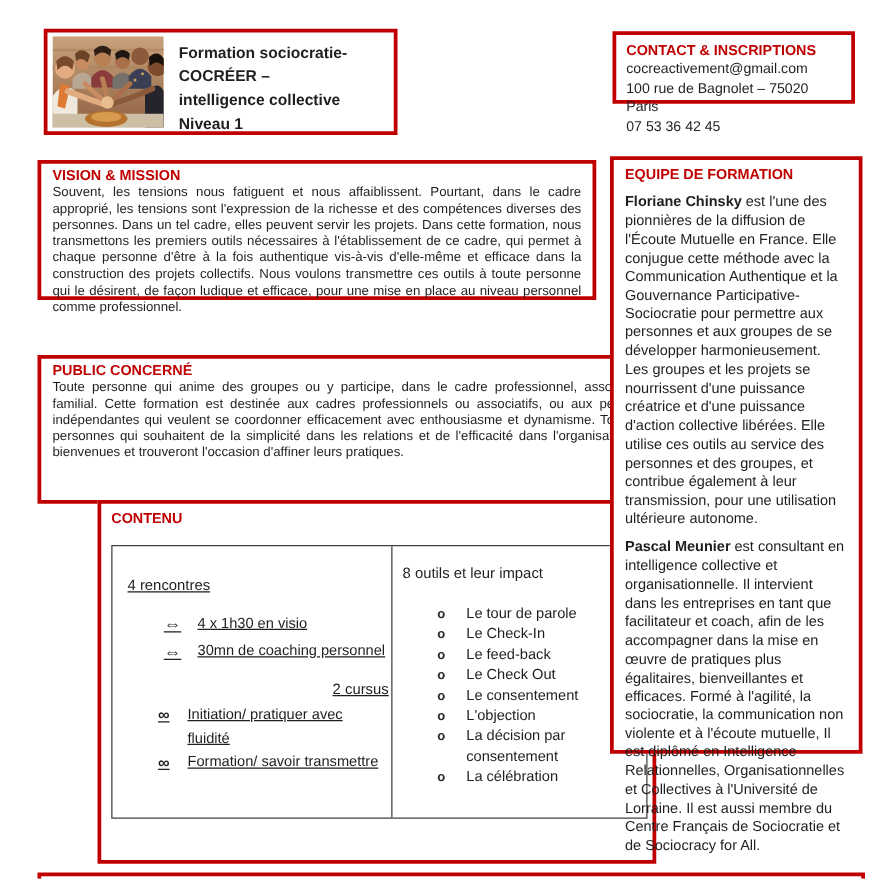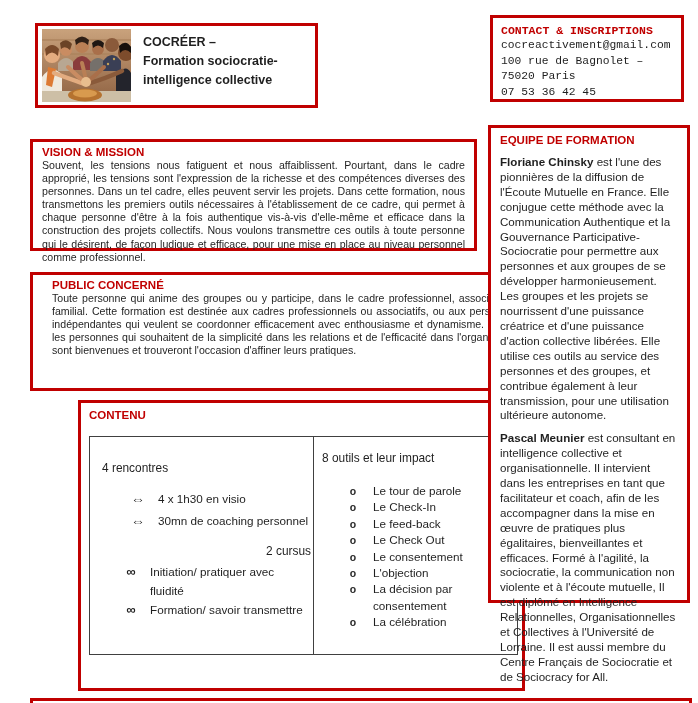--- a/index.html
+++ b/index.html
@@ -14,36 +14,36 @@
   }
   .rhead { color:#c00000; font-weight:bold; font-size:11.5px; line-height:14px; }
 
   
   .header-box { left:35px; top:23px; width:283px; height:85px; display:flex; }
   .photo-wrap { width:89px; height:73px; margin:3px 0 0 4px; flex:none; }
   .photo-wrap svg { width:100%; height:100%; display:block; }
   .header-title { padding:7px 4px 0 12px; font-weight:bold; font-size:12.5px; line-height:19px; }
 
   
-  .contact-box { left:490px; top:15px; width:194px; height:87px; padding:6px 8px;font-family:Liberation Mono, monospace; }
+  .contact-box { left:490px; top:25px; width:194px; height:58px; padding:6px 8px; }
   .contact-box .line { font-size:11.3px; line-height:15.6px; }
 
   
-  .vision-box { left:30px; top:128px; width:447px; height:112px; padding:3px 9px;margin-top:11px; }
-  .public-box { left:30px; top:272px; width:511px; height:119px; padding:3px 19px; }
+  .vision-box { left:30px; top:128px; width:447px; height:112px; padding:3px 9px; }
+  .public-box { left:30px; top:284px; width:511px; height:119px; padding:3px 9px; }
   .just { font-size:10.6px; line-height:13.1px; text-align:justify; }
 
   
   .contenu-box { left:30px; top:400px; width:447px; height:291px; padding:5px 8px;margin-left:48px; }
   .inner-table {
     position:absolute; left:8px; top:33px; width:429px; height:219px;
     border:1px solid #404040; display:flex; background:#fff;
   }
   .cell { font-size:11.7px; line-height:15px; }
-  .cell-left { width:224px; border-right:1px solid #404040; padding:24px 2px 0 12px; }
+  .cell-left { width:224px; border-right:1px solid #404040; padding:24px 2px 0 12px;text-decoration:underline; }
   .cell-right { flex:1; padding:14px 2px 0 8px; }
   .cell-title { font-size:11.9px; }
   .blist { list-style:none; }
   .brow { display:flex; align-items:flex-start; }
   .bmark { flex:none; text-align:center; }
   .arrow-list { margin-top:13px; }
   .arrow-list .brow { line-height:20px; margin-bottom:2px; }
   .arrow-list .bmark { width:24px; margin-left:24px; font-size:14px; font-weight:bold; }
   .arrow-list .btxt { padding-left:8px; font-weight:bold; font-weight:normal; }
   .cursus-title { margin-top:13px;text-align:right; }
@@ -113,23 +113,24 @@
           <path d="M40 34 q3 12 4 18" stroke="#b97f55" stroke-width="4"></path>
         </g>
         <circle cx="44" cy="53" r="5" fill="#e8bd8e"></circle>
 
         <rect x="0" y="62" width="89" height="11" fill="#cdbfa6"></rect>
         <ellipse cx="43" cy="66" rx="17" ry="6.5" fill="#b5722f"></ellipse>
         <ellipse cx="43" cy="64.5" rx="12" ry="4" fill="#d89a4e"></ellipse>
       </svg>
     </div>
     <div class="header-title">
+      <div>Formation sociocratie-</div>
       <div>COCRÉER –</div>
-      <div>Formation sociocratie-</div>
       <div>intelligence collective</div>
+      <div>Niveau 1</div>
     </div>
   </div>
 
   <div class="rbox contact-box">
     <div class="rhead">CONTACT &amp; INSCRIPTIONS</div>
     <div class="line">cocreactivement@gmail.com</div>
     <div class="line">100 rue de Bagnolet – 75020 Paris</div>
     <div class="line">07 53 36 42 45</div>
   </div>
 

